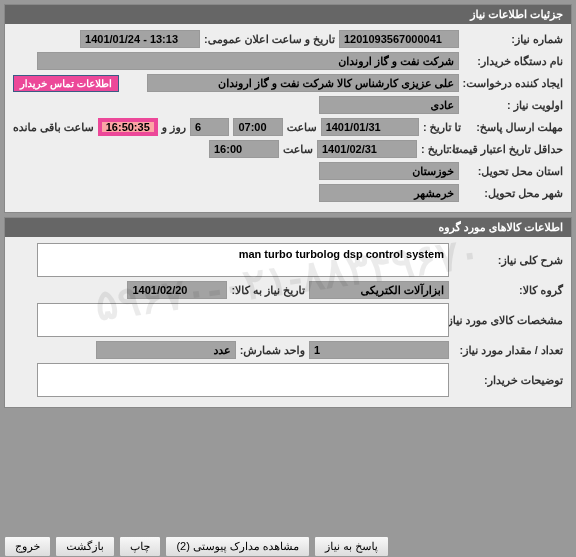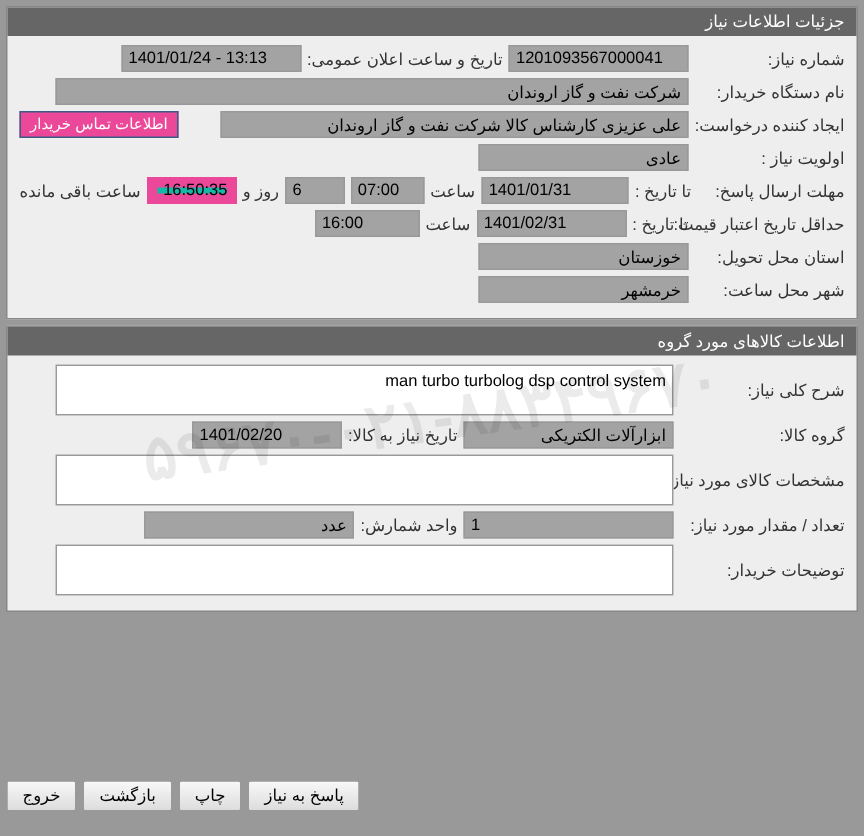--- a/index.html
+++ b/index.html
@@ -23,20 +23,21 @@
   font-weight: bold;
   pointer-events: none;
   z-index: 100;
   white-space: nowrap;
   letter-spacing: 2px;
 }
 .panel {
   background: #eee;
   border: 1px solid #888;
   margin: 4px;
+  font-weight: bold;
 }
 .panel-header {
   background: #666;
   color: #fff;
   padding: 3px 8px;
   font-size: 11px;
   text-align: right;
 }
 .panel-body {
   padding: 6px 8px;
@@ -57,42 +58,42 @@
   border: 1px solid #999;
   padding: 2px 4px;
   height: 18px;
   font-size: 11px;
   text-align: right;
   display: flex;
   align-items: center;
 }
 .field-ltr { direction: ltr; text-align: left; }
 .field-yellow {
-  background: #14b8a6;
-  border: 7px solid #ec4899;
+  background: #fca5a5;
+  border: 4px solid #ec4899;
 }
 .textarea {
   background: #fff;
   border: 1px solid #999;
   padding: 4px;
   width: 100%;
   min-height: 34px;
   text-align: right;
 }
 .btn-link {
   background: #ec4899;
   color: #fff;
   padding: 2px 6px;
   border: 1px solid #3a5c85;
   font-size: 10px;
   cursor: pointer;
 }
 .footer {
   position: absolute;
-  bottom: 16px;
+  bottom: 0;
   left: 4px;
   right: 4px;
   display: flex;
   gap: 4px;
   justify-content: flex-start;
   direction: ltr;
 }
 .btn {
   background: linear-gradient(#f8f8f8, #ddd);
   border: 1px solid #999;
@@ -154,21 +155,21 @@
       <span class="label">ساعت</span>
       <span class="field field-ltr" style="width:70px">16:00</span>
     </div>
 
     <div class="row">
       <span class="label" style="width:100px">استان محل تحویل:</span>
       <span class="field" style="width:140px">خوزستان</span>
     </div>
 
     <div class="row">
-      <span class="label" style="width:100px">شهر محل ساعت:</span>
+      <span class="label" style="width:100px">شهر محل تحویل:</span>
       <span class="field" style="width:140px">خرمشهر</span>
     </div>
 
   </div>
 </div>
 
 <div class="panel">
   <div class="panel-header">اطلاعات کالاهای مورد گروه</div>
   <div class="panel-body">
 
@@ -201,14 +202,15 @@
       <div class="textarea flex-fill"></div>
     </div>
 
   </div>
 </div>
 
 <div class="footer">
   <button class="btn">خروج</button>
   <button class="btn">بازگشت</button>
   <button class="btn">چاپ</button>
+  <button class="btn">مشاهده مدارک پیوستی (2)</button>
   <button class="btn">پاسخ به نیاز</button>
 </div>
 
 </body></html>

